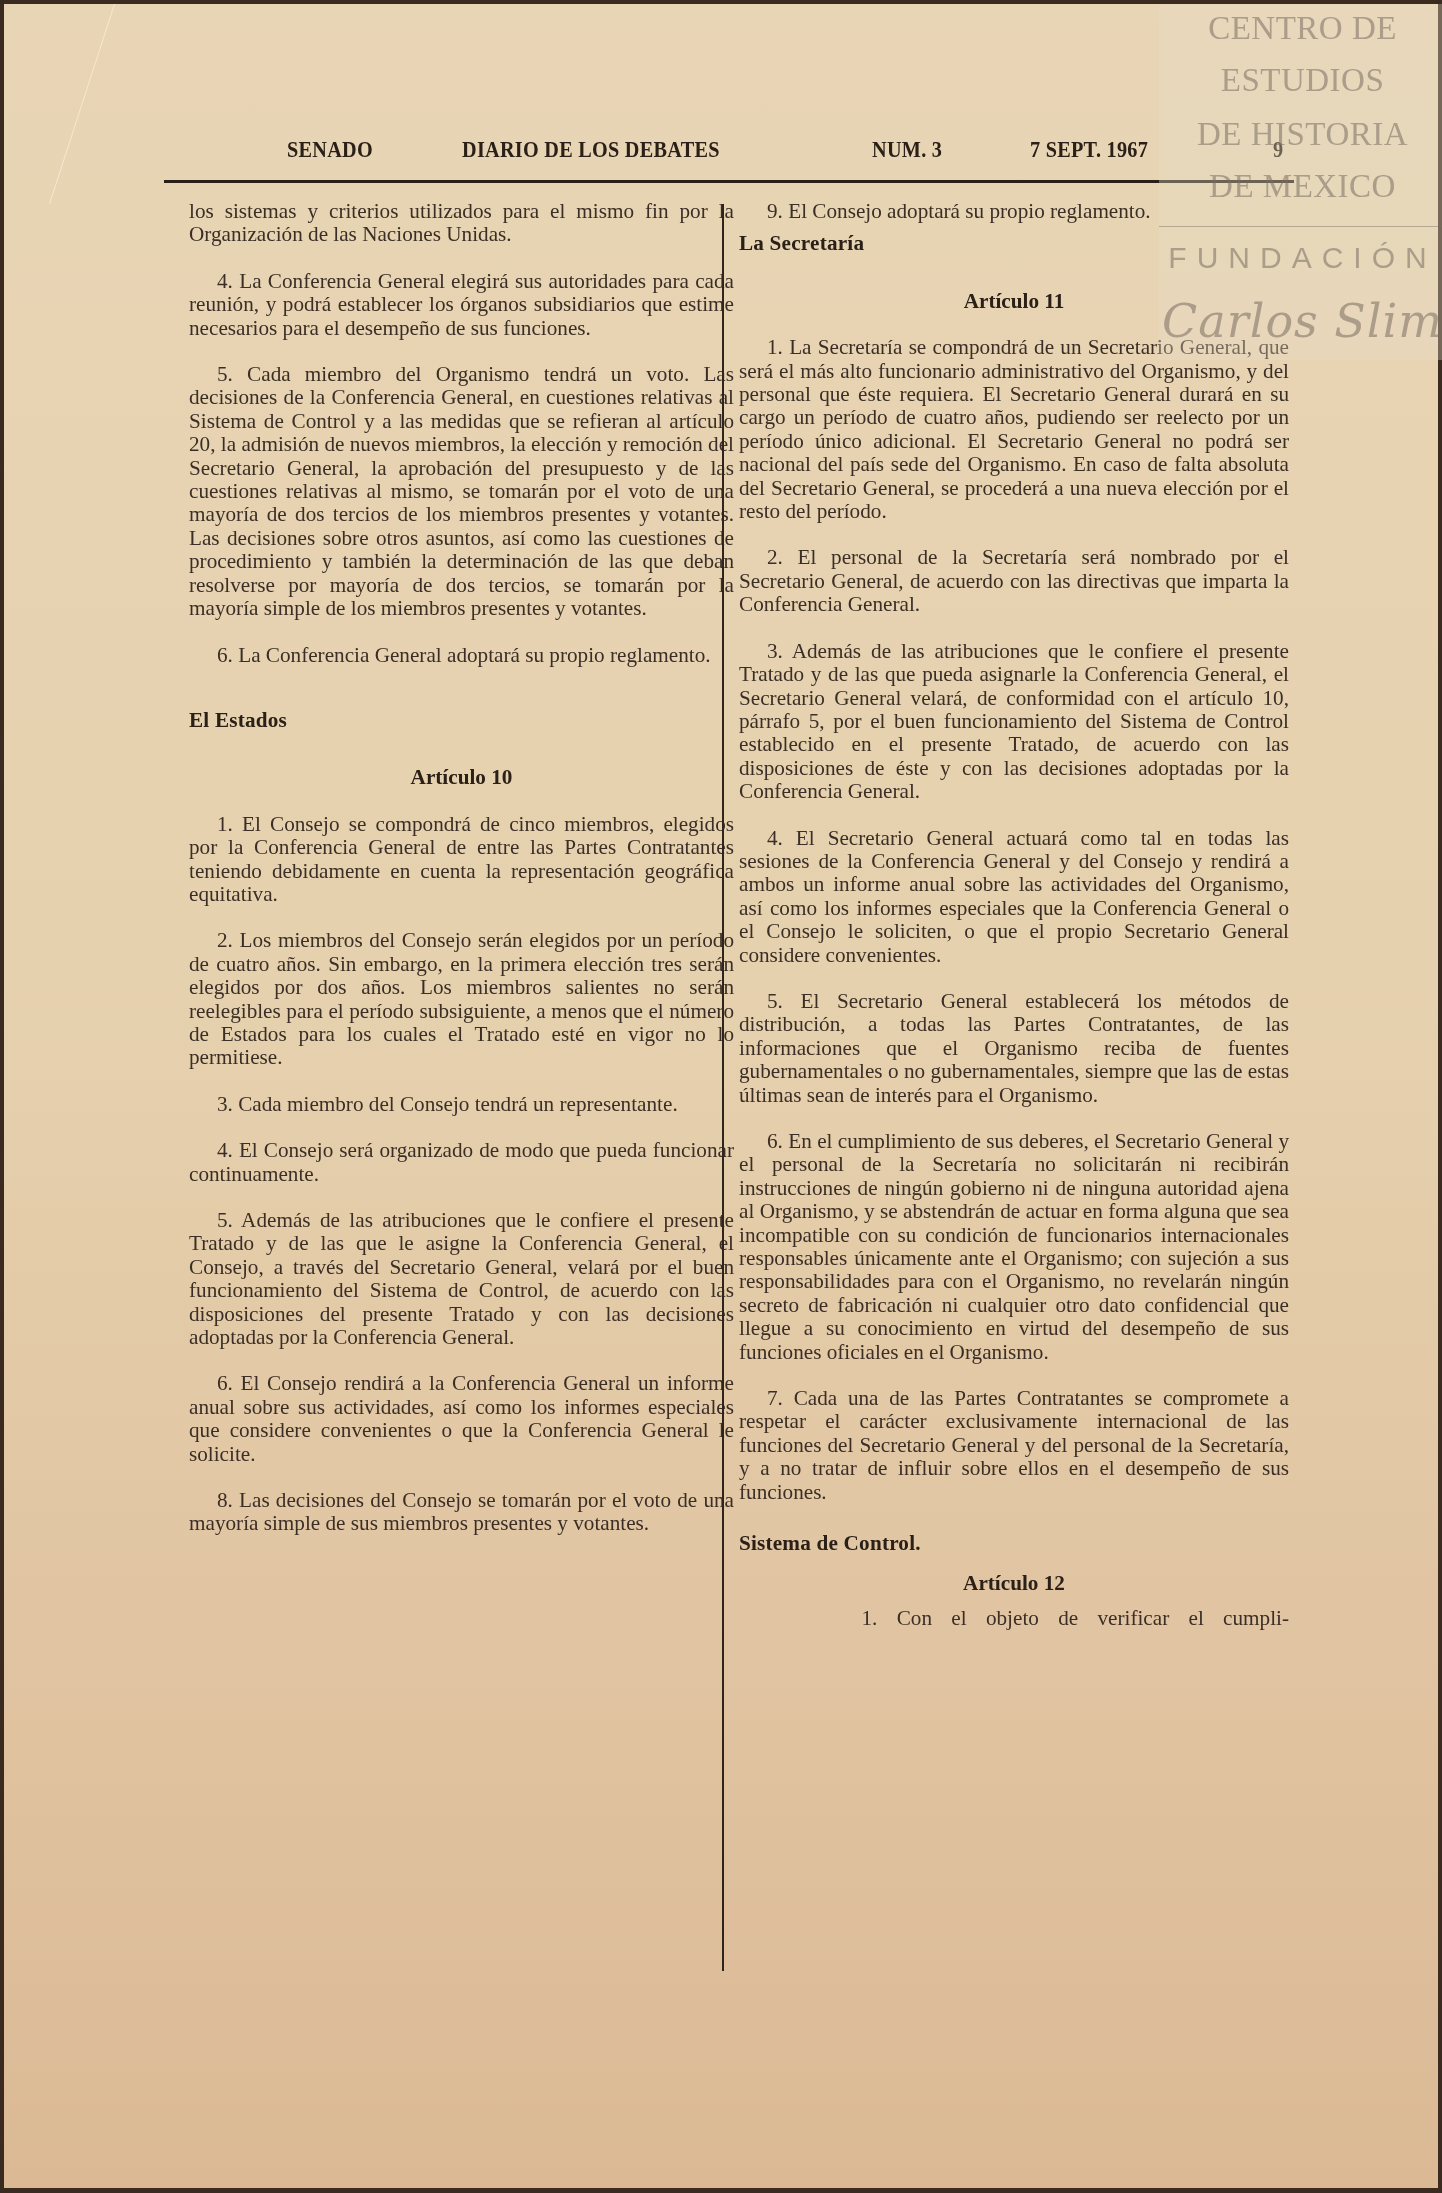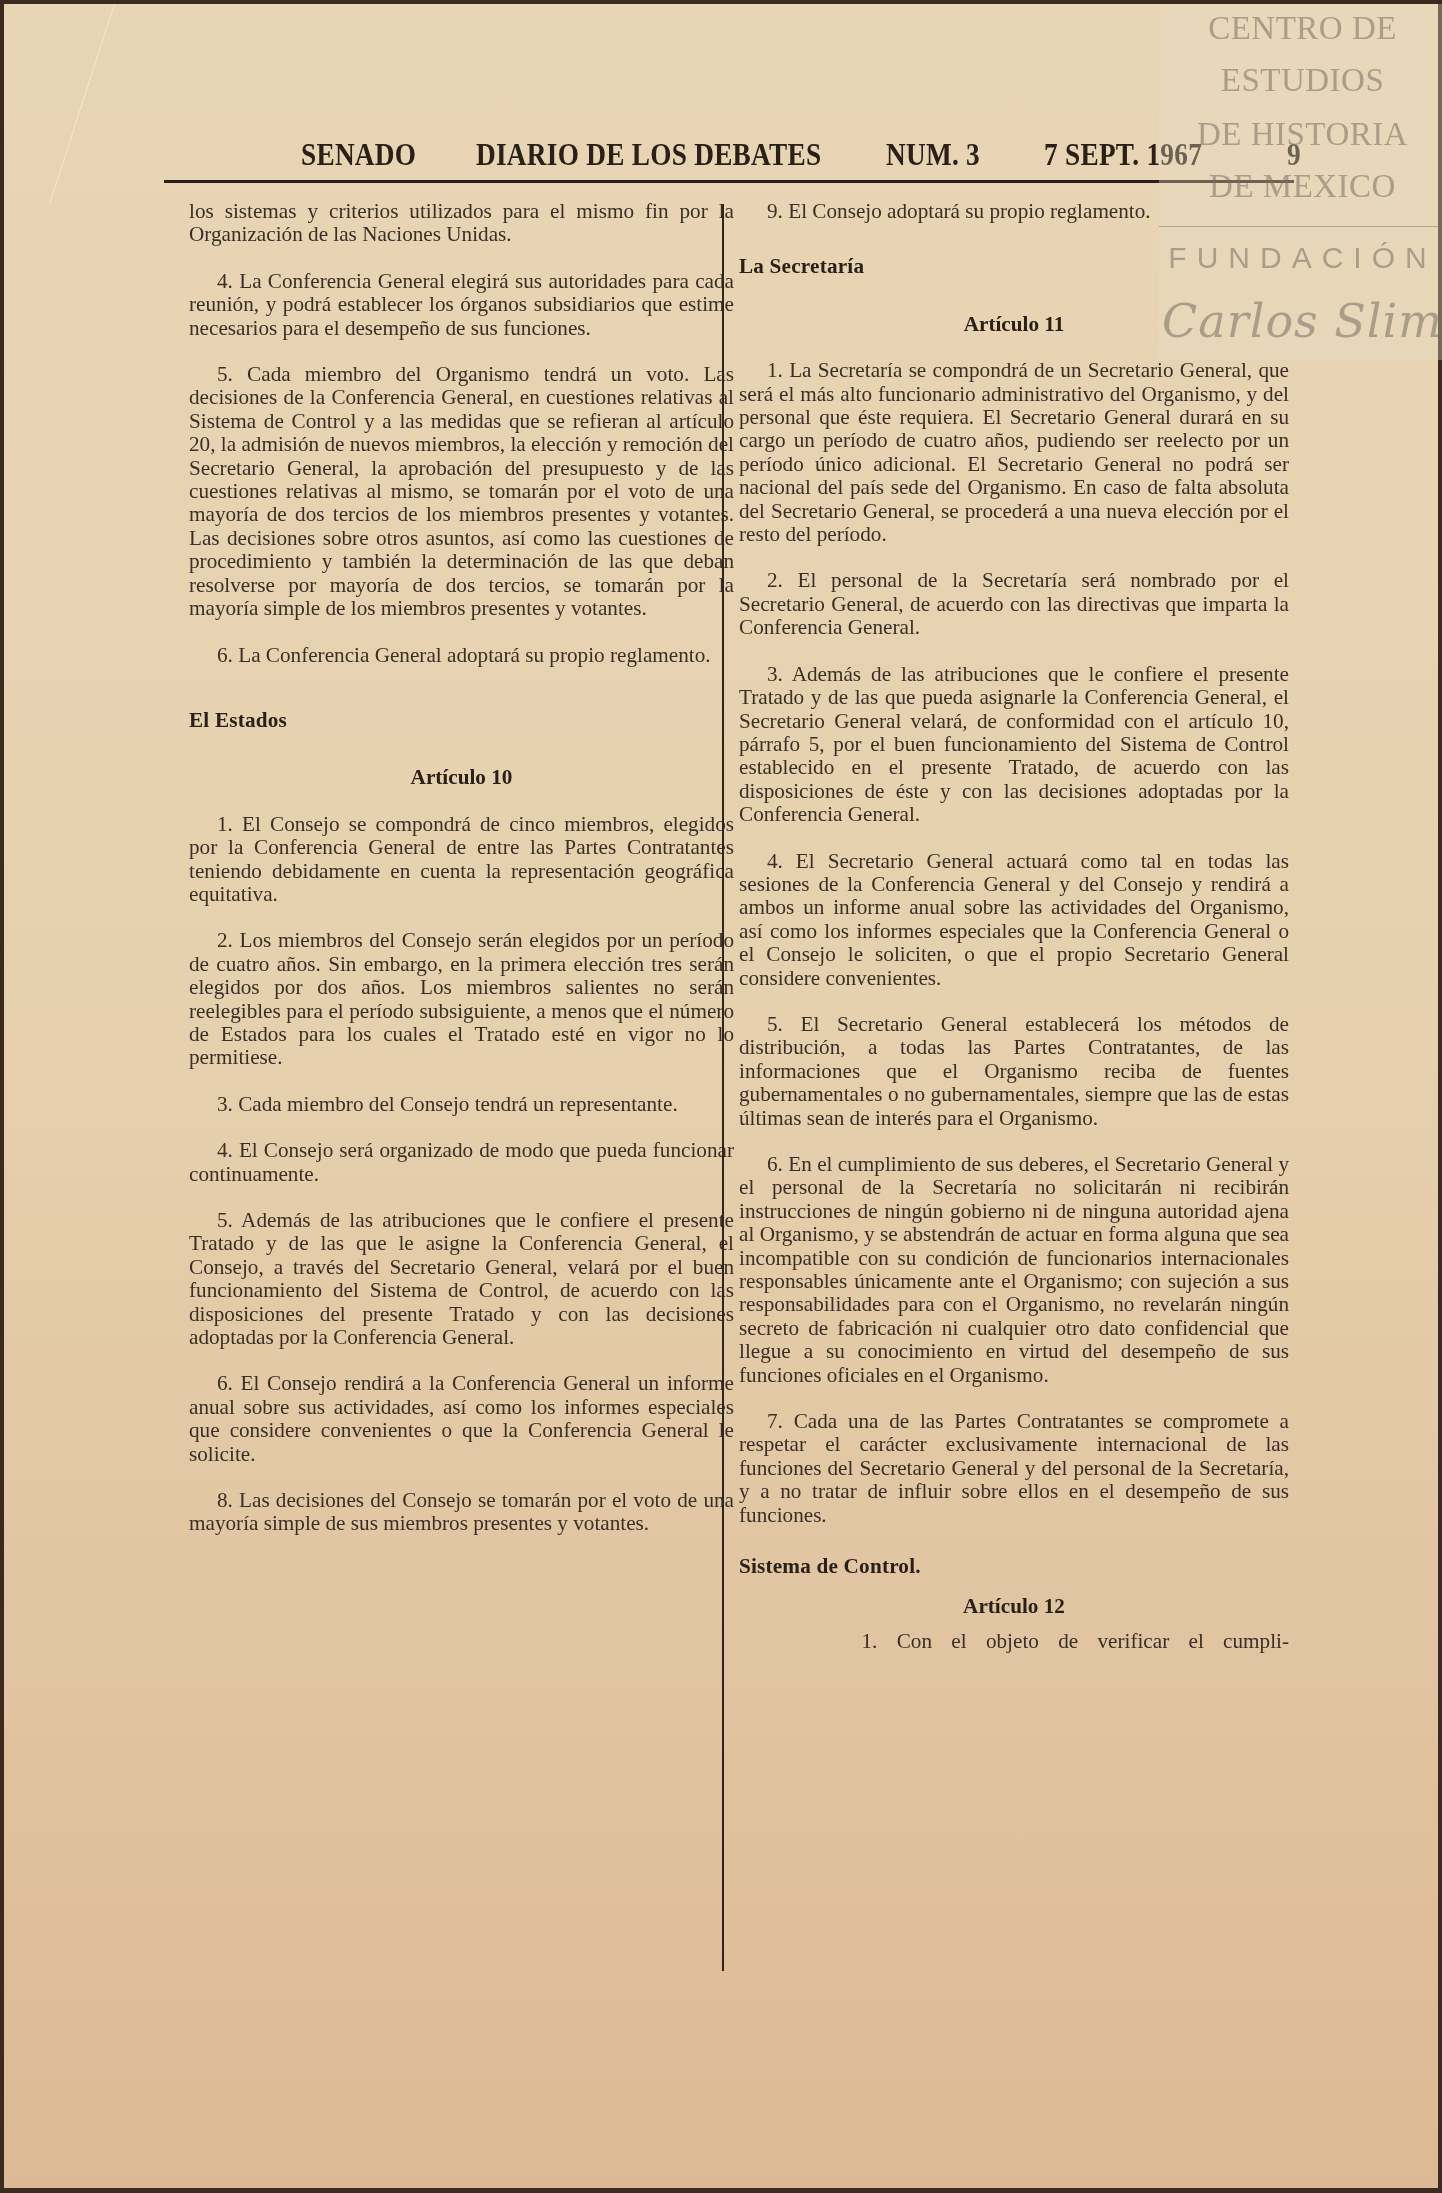--- a/index.html
+++ b/index.html
@@ -11,22 +11,22 @@
   .page {
     position: absolute; left: 4px; top: 4px; width: 1434px; height: 2184px;
     background: linear-gradient(180deg, #e8d5b5 0%, #e6d1ae 45%, #e0c29f 80%, #dbb995 100%);
   }
   .crease {
     position: absolute; left: 50px; top: 0; width: 60px; height: 200px;
     border-right: 1px solid rgba(255,245,225,0.6);
     transform: skewX(-18deg); transform-origin: top left;
   }
   .header {
-    position: absolute; left: 294px; top: 133px; width: 1010px; height: 40px;
-    font-family: "Liberation Serif", serif; font-weight: bold; font-size: 31px;
+    position: absolute; left: 280px; top: 133px; width: 1010px; height: 40px;
+    font-family: "Liberation Serif", serif; font-weight: bold; font-size: 23px;
     color: #2b2018; letter-spacing: 0.3px;
   }
   .header span { position: absolute; top: 0; white-space: nowrap; transform: scaleX(0.88); transform-origin: left; }
   .header-rule {
     position: absolute; left: 160px; top: 176px; width: 1130px; height: 3px;
     background: #2b2018;
   }
   .col {
     position: absolute; top: 196px; width: 545px;
     font-size: 21.2px; line-height: 23.4px; color: #3a2e26;
@@ -89,21 +89,21 @@
     <p class="para">3. Cada miembro del Consejo tendrá un representante.</p>
     <p class="para">4. El Consejo será organizado de modo que pueda funcionar continuamente.</p>
     <p class="para">5. Además de las atribuciones que le confiere el presente Tratado y de las que le asigne la Conferencia General, el Consejo, a través del Secretario General, velará por el buen funcionamiento del Sistema de Control, de acuerdo con las disposiciones del presente Tratado y con las decisiones adoptadas por la Conferencia General.</p>
     <p class="para">6. El Consejo rendirá a la Conferencia General un informe anual sobre sus actividades, así como los informes especiales que considere convenientes o que la Conferencia General le solicite.</p>
     <p class="para">8. Las decisiones del Consejo se tomarán por el voto de una mayoría simple de sus miembros presentes y votantes.</p>
   </div>
 
   <div class="divider"></div>
 
   <div class="col right">
-    <p class="para" style="margin-bottom:32px">9. El Consejo adoptará su propio reglamento.</p>
+    <p class="para" style="margin-bottom:9px">9. El Consejo adoptará su propio reglamento.</p>
     <div class="section">La Secretaría</div>
     <div class="article">Artículo 11</div>
     <p class="para">1. La Secretaría se compondrá de un Secretario General, que será el más alto funcionario administrativo del Organismo, y del personal que éste requiera. El Secretario General durará en su cargo un período de cuatro años, pudiendo ser reelecto por un período único adicional. El Secretario General no podrá ser nacional del país sede del Organismo. En caso de falta absoluta del Secretario General, se procederá a una nueva elección por el resto del período.</p>
     <p class="para">2. El personal de la Secretaría será nombrado por el Secretario General, de acuerdo con las directivas que imparta la Conferencia General.</p>
     <p class="para">3. Además de las atribuciones que le confiere el presente Tratado y de las que pueda asignarle la Conferencia General, el Secretario General velará, de conformidad con el artículo 10, párrafo 5, por el buen funcionamiento del Sistema de Control establecido en el presente Tratado, de acuerdo con las disposiciones de éste y con las decisiones adoptadas por la Conferencia General.</p>
     <p class="para">4. El Secretario General actuará como tal en todas las sesiones de la Conferencia General y del Consejo y rendirá a ambos un informe anual sobre las actividades del Organismo, así como los informes especiales que la Conferencia General o el Consejo le soliciten, o que el propio Secretario General considere convenientes.</p>
     <p class="para">5. El Secretario General establecerá los métodos de distribución, a todas las Partes Contratantes, de las informaciones que el Organismo reciba de fuentes gubernamentales o no gubernamentales, siempre que las de estas últimas sean de interés para el Organismo.</p>
     <p class="para">6. En el cumplimiento de sus deberes, el Secretario General y el personal de la Secretaría no solicitarán ni recibirán instrucciones de ningún gobierno ni de ninguna autoridad ajena al Organismo, y se abstendrán de actuar en forma alguna que sea incompatible con su condición de funcionarios internacionales responsables únicamente ante el Organismo; con sujeción a sus responsabilidades para con el Organismo, no revelarán ningún secreto de fabricación ni cualquier otro dato confidencial que llegue a su conocimiento en virtud del desempeño de sus funciones oficiales en el Organismo.</p>
     <p class="para" style="margin-bottom:28px">7. Cada una de las Partes Contratantes se compromete a respetar el carácter exclusivamente internacional de las funciones del Secretario General y del personal de la Secretaría, y a no tratar de influir sobre ellos en el desempeño de sus funciones.</p>
     <div class="section" style="margin-bottom:16px">Sistema de Control.</div>

